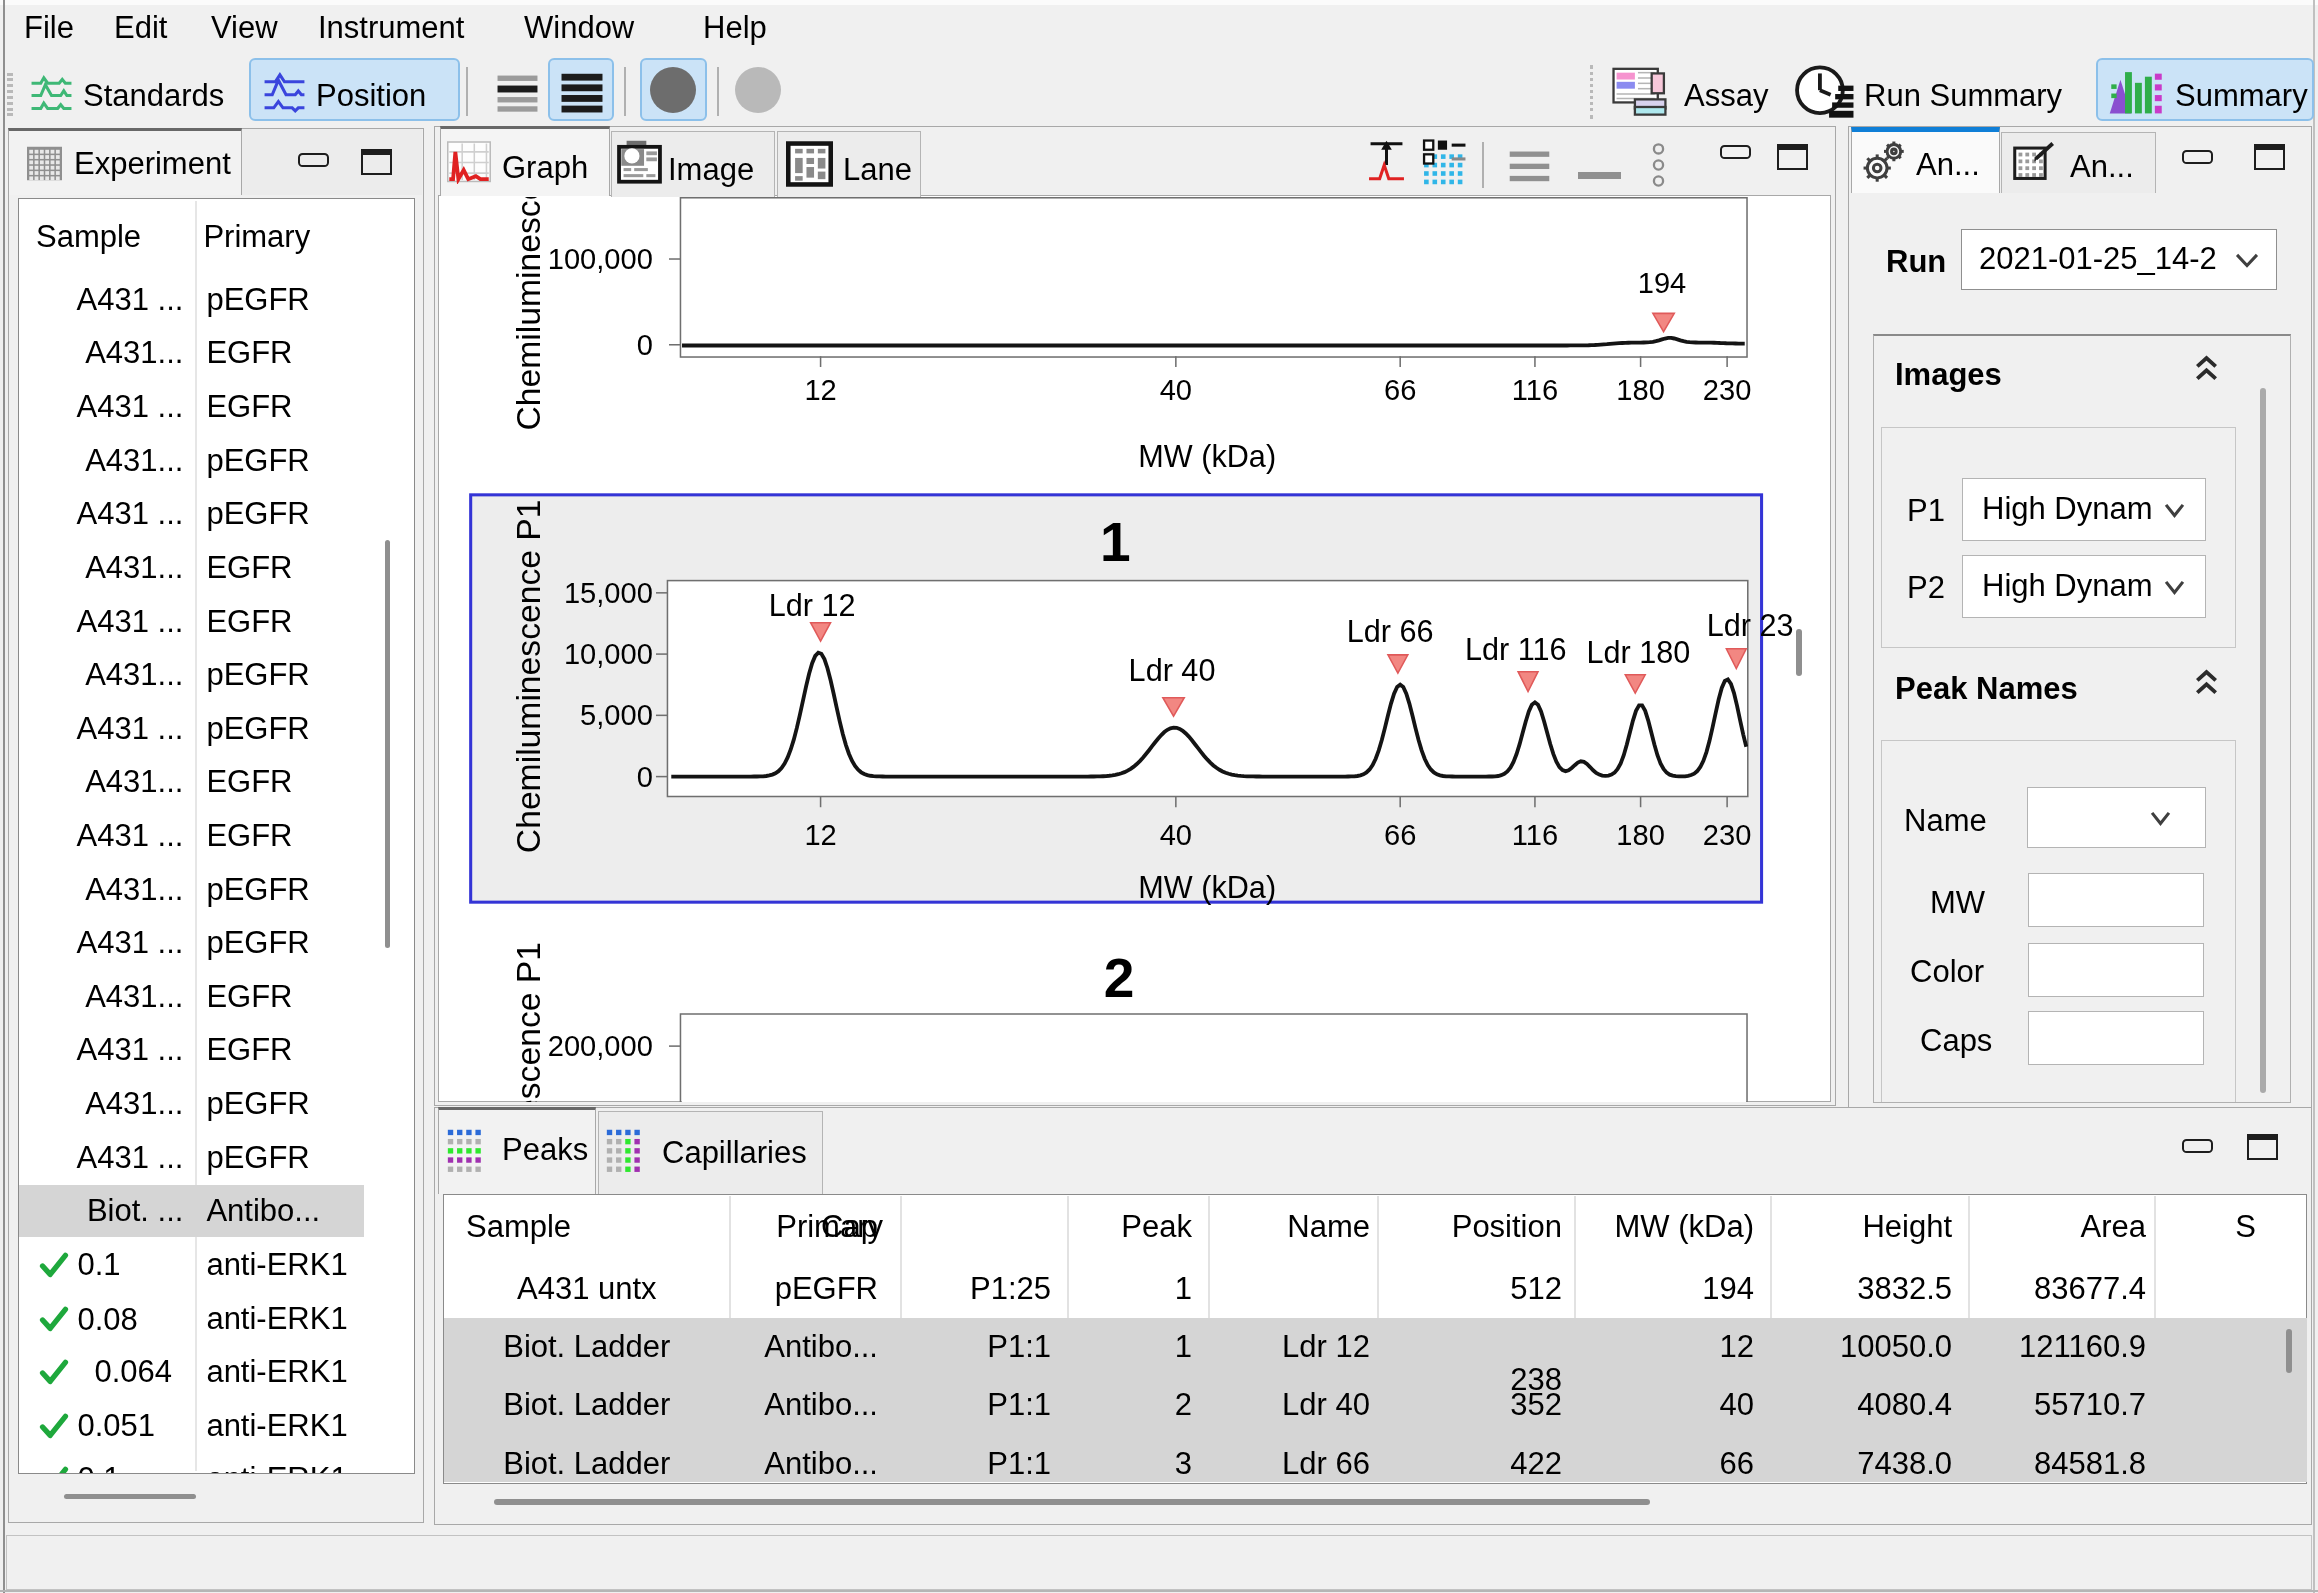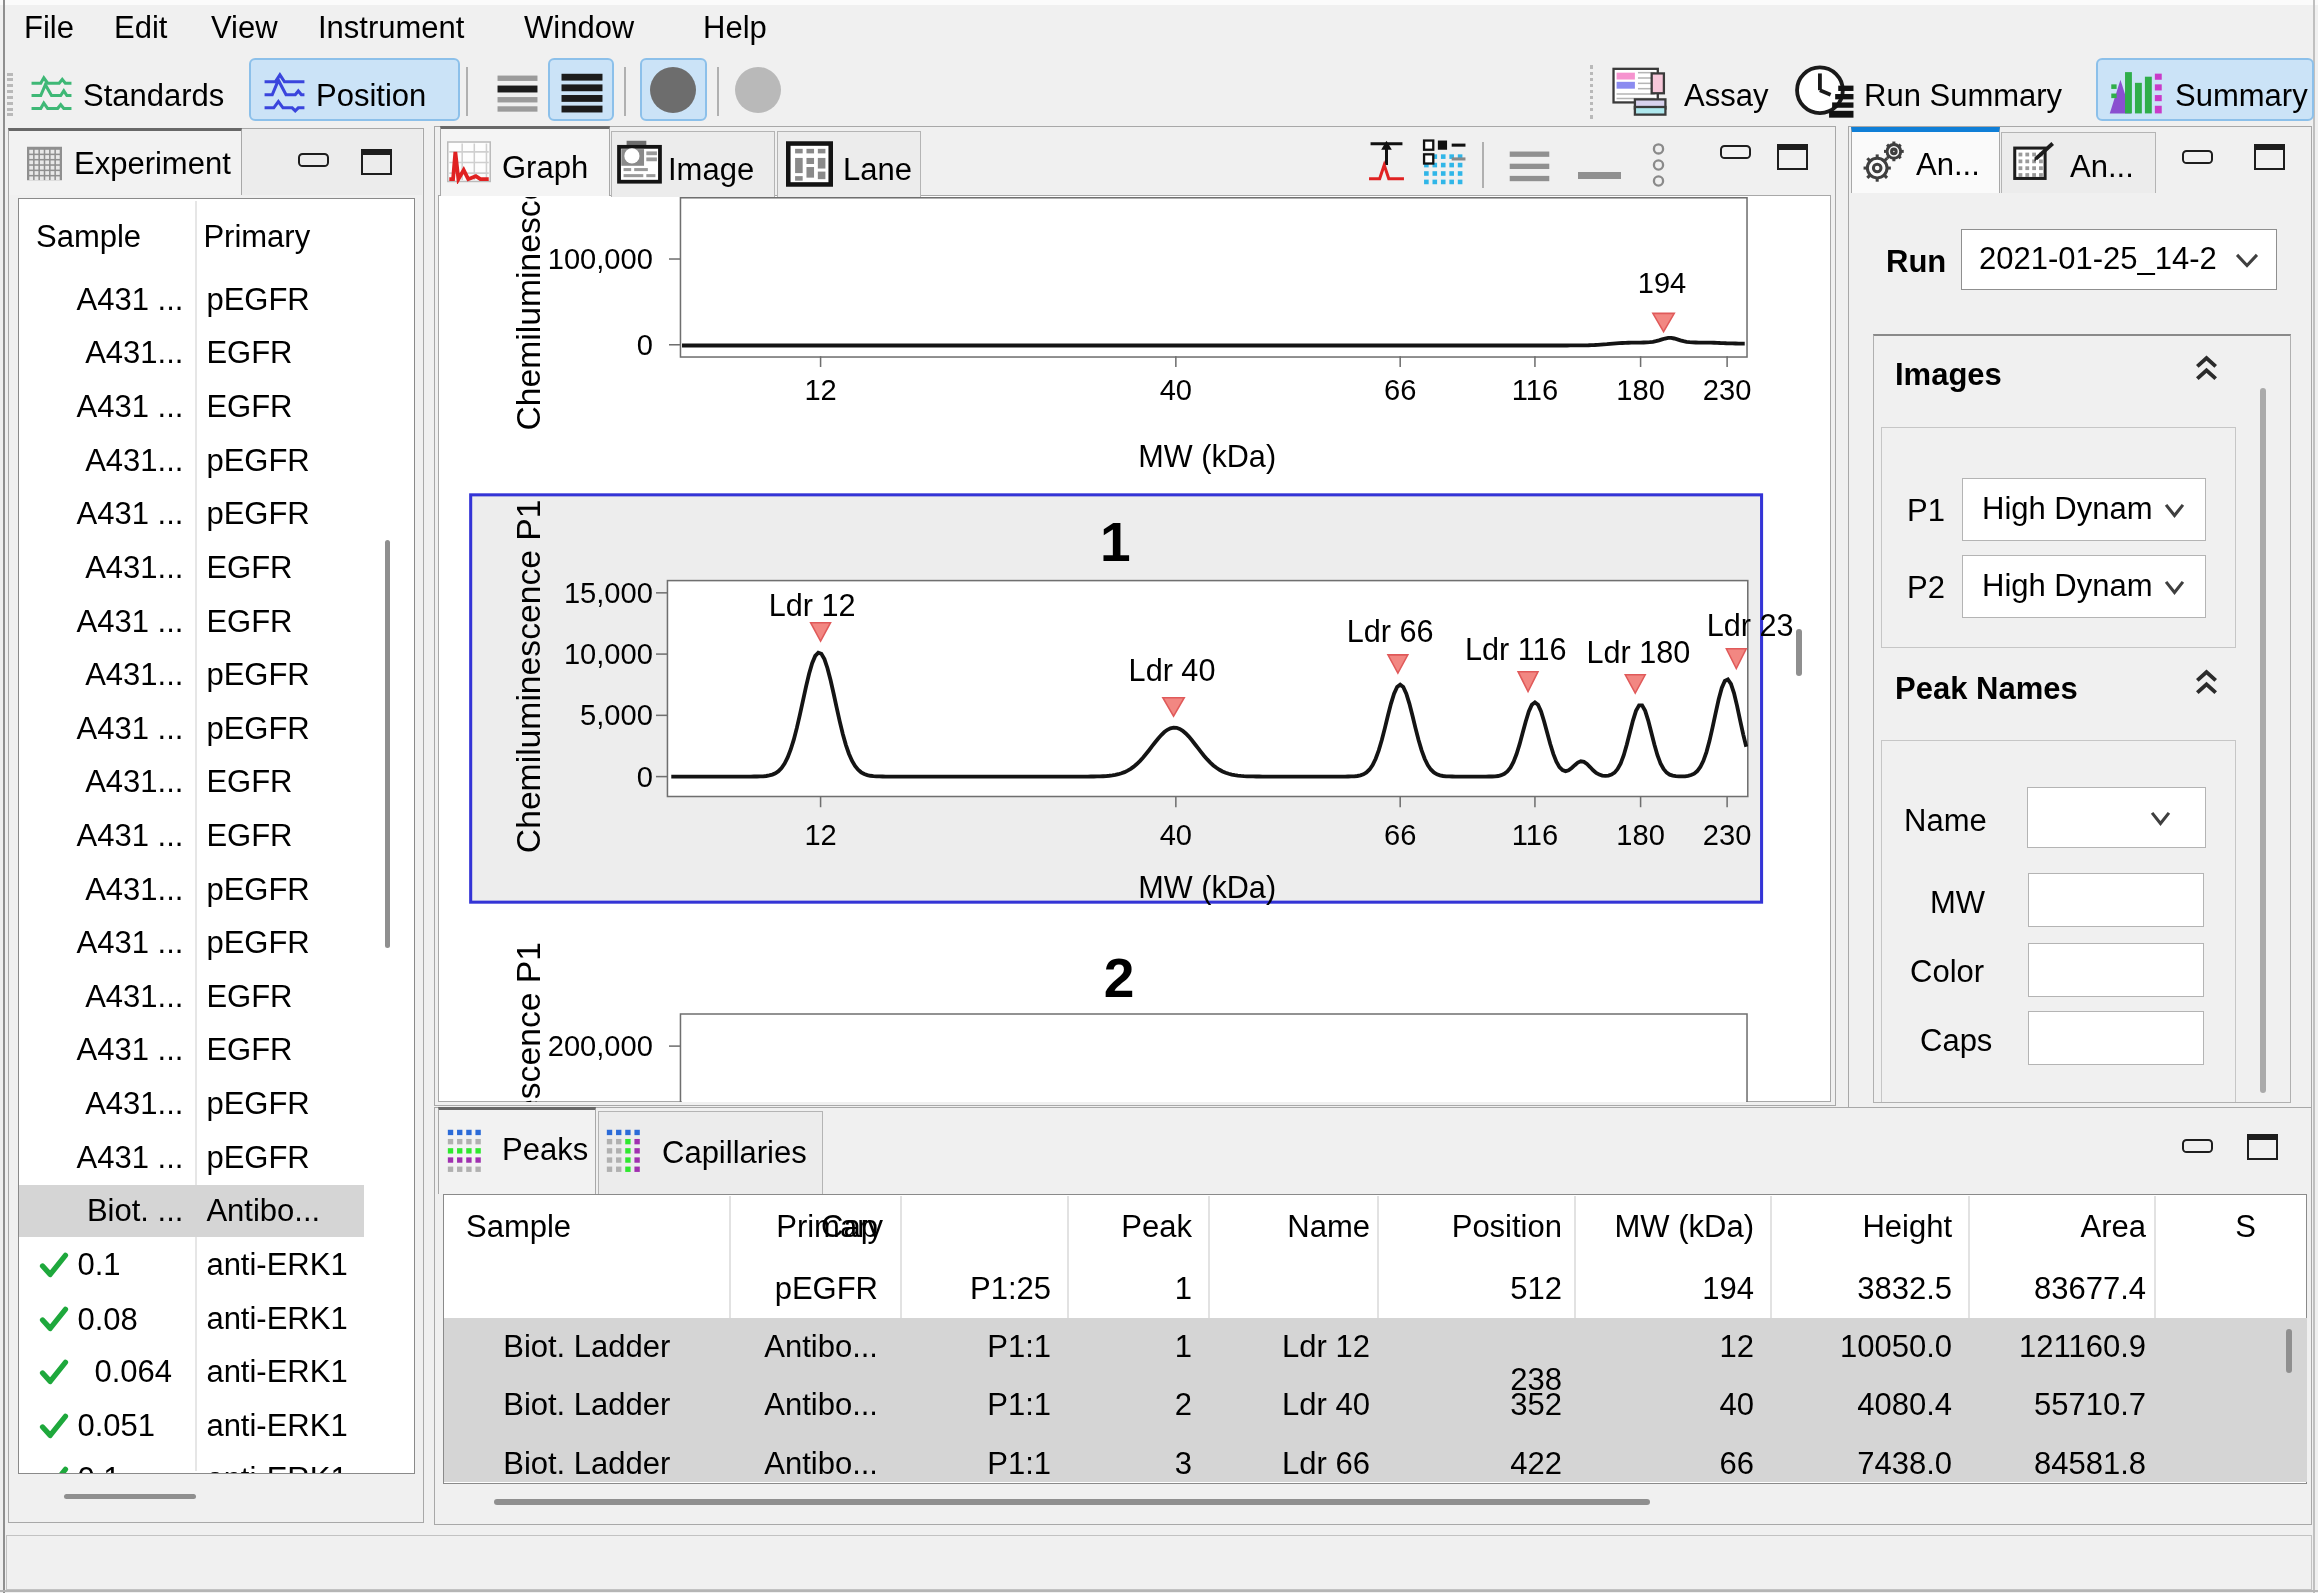--- a/index.html
+++ b/index.html
@@ -564,20 +564,21 @@
 <div style="position:absolute;left:286px;top:1.5px;width:1.5px;height:285px;background:#e2e2e2;"></div>
 <div style="position:absolute;left:457px;top:1.5px;width:1.5px;height:285px;background:#e2e2e2;"></div>
 <div style="position:absolute;left:624px;top:1.5px;width:1.5px;height:285px;background:#e2e2e2;"></div>
 <div style="position:absolute;left:765px;top:1.5px;width:1.5px;height:285px;background:#e2e2e2;"></div>
 <div style="position:absolute;left:934px;top:1.5px;width:1.5px;height:285px;background:#e2e2e2;"></div>
 <div style="position:absolute;left:1131px;top:1.5px;width:1.5px;height:285px;background:#e2e2e2;"></div>
 <div style="position:absolute;left:1327px;top:1.5px;width:1.5px;height:285px;background:#e2e2e2;"></div>
 <div style="position:absolute;left:1525px;top:1.5px;width:1.5px;height:285px;background:#e2e2e2;"></div>
 <div style="position:absolute;left:1711px;top:1.5px;width:1.5px;height:285px;background:#e2e2e2;"></div>
 <div style="position:absolute;left:0.8px;top:124px;width:1863px;height:164px;background:#d5d5d5;"></div>
+<div style="position:absolute;left:2.3px;top:66px;width:283px;height:58px;line-height:58px;text-align:center;">A431 untx</div>
 <div style="position:absolute;left:205px;top:66px;width:230px;height:58px;line-height:58px;text-align:right;">pEGFR</div>
 <div style="position:absolute;left:378px;top:66px;width:230px;height:58px;line-height:58px;text-align:right;">P1:25</div>
 <div style="position:absolute;left:519px;top:66px;width:230px;height:58px;line-height:58px;text-align:right;">1</div>
 <div style="position:absolute;left:889px;top:66px;width:230px;height:58px;line-height:58px;text-align:right;">512</div>
 <div style="position:absolute;left:1081px;top:66px;width:230px;height:58px;line-height:58px;text-align:right;">194</div>
 <div style="position:absolute;left:1279px;top:66px;width:230px;height:58px;line-height:58px;text-align:right;">3832.5</div>
 <div style="position:absolute;left:1473px;top:66px;width:230px;height:58px;line-height:58px;text-align:right;">83677.4</div>
 <div style="position:absolute;left:2.3px;top:124px;width:283px;height:58px;line-height:58px;text-align:center;">Biot. Ladder</div>
 <div style="position:absolute;left:205px;top:124px;width:230px;height:58px;line-height:58px;text-align:right;">Antibo...</div>
 <div style="position:absolute;left:378px;top:124px;width:230px;height:58px;line-height:58px;text-align:right;">P1:1</div>

